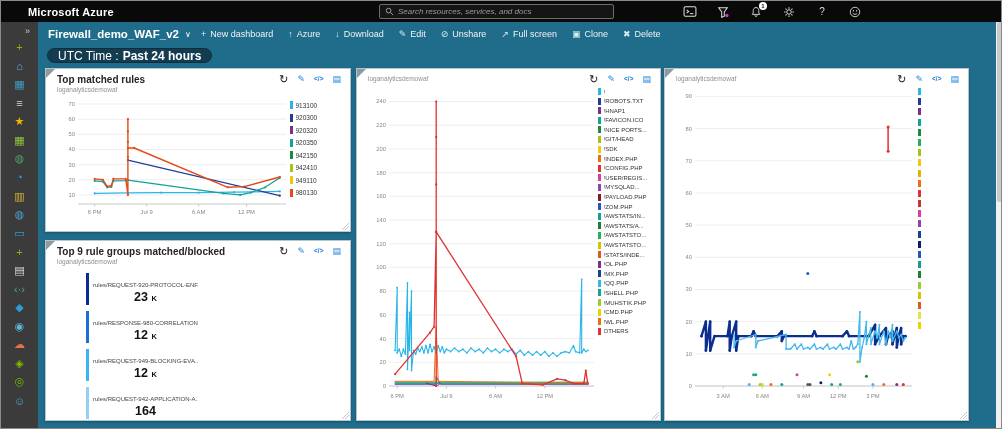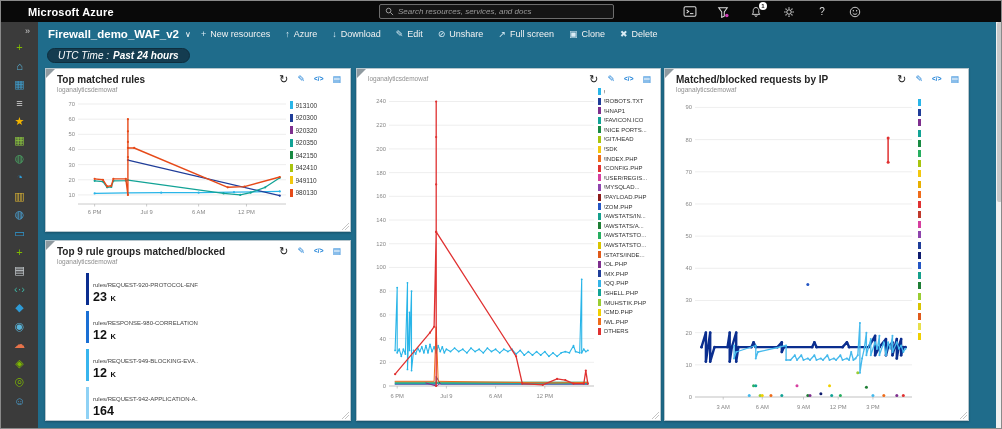--- a/index.html
+++ b/index.html
@@ -25,21 +25,21 @@
   .sb-item { width:37px; height:18.6px; display:flex; align-items:center; justify-content:center; font-size:11px; cursor:pointer; }
   .sb-item.small { font-size:9px; justify-content:flex-end; padding-right:8px; height:14px; }
 
   
   #main { position:absolute; left:37px; top:21px; width:965px; height:303px; background:#1f6c8b; }
   #cmdbar { height:24px; display:flex; align-items:center; padding-left:10px; color:#fff; }
   #dash-title { font-size:11.5px; font-weight:bold; cursor:pointer; }
   #dash-caret { font-size:8px; margin:0 10px 0 6px; cursor:pointer; }
   .cmd { display:flex; align-items:center; gap:4px; font-size:9px; color:#f2f2f2; margin-right:15px; cursor:pointer; white-space:nowrap; }
   .cmd .g { font-size:9px; color:#d9ecf5; }
-  #timebar { position:absolute; left:9px; top:26px; height:15px; background:#143c50; border:1px solid #0e2e3e; border-radius:9px; color:#fff; font-size:10px; display:flex; align-items:center; padding:0 10px; gap:4px; cursor:pointer;font-style:italic; }
+  #timebar { position:absolute; left:9px; top:26px; height:15px; background:#143c50; border:1px solid #0e2e3e; border-radius:9px; color:#fff; font-size:12px; display:flex; align-items:center; padding:0 10px; gap:4px; cursor:pointer; }
   #timebar b { font-weight:bold; }
   #vscroll { position:absolute; right:0; top:0; width:7px; height:408px; background:#f1f1f1; }
   #vscroll .thumb { position:absolute; top:0; left:1px; width:5px; height:180px; background:#c9c9c9; border-radius:2px; }
 
   
   .tile { position:absolute; background:#fff; border:1px solid #b7c6cd; box-shadow:0 1px 2px rgba(0,0,0,.25); }
   .tile::before { content:""; position:absolute; left:0; top:0; border-top:9px solid #8f9aa0; border-right:9px solid transparent; }
   .tile::after { content:""; position:absolute; right:1px; bottom:1px; width:8px; height:8px;
      background:linear-gradient(135deg, transparent 0 55%, #c4c4c4 55% 62%, transparent 62% 74%, #c4c4c4 74% 81%, transparent 81%); }
   #tile-rules   { left:7px;  top:46px;  width:306px; height:164px; }
@@ -72,21 +72,21 @@
 
   
   #donut-wrap { display:flex; padding:2px 8px 0 26px; align-items:flex-start; }
   #donut { position:relative; width:148px; height:148px; border-radius:50%; cursor:pointer; }
   #donut .hole { position:absolute; left:50%; top:50%; width:78px; height:78px; margin:-39px 0 0 -39px; background:#fff; border-radius:50%; display:flex; align-items:center; justify-content:center; }
   #donut .cv { font-size:23px; font-weight:bold; color:#111; letter-spacing:-.5px; }
   #donut .cu { font-size:11px; font-weight:bold; color:#111; margin-top:8px; }
   #donut-legend { margin-left:14px; padding-top:6px; display:flex; flex-direction:column; gap:6px; width:112px; }
   .dl-item { display:flex; gap:4px; cursor:pointer; }
   .dl-bar { width:3px; flex:0 0 auto; }
-  .dl-txt { overflow:hidden; }
+  .dl-txt { overflow:hidden;text-align:center; }
   .dl-label { font-size:6px; color:#444; white-space:nowrap; overflow:hidden; text-overflow:ellipsis; max-width:104px; }
   .dl-value { font-size:12.5px; font-weight:bold; color:#111; line-height:13px; }
   .dl-value .u { font-size:7.5px; font-weight:bold; }
 </style>
 </head>
 <body>
 
 <div id="screen">
 
   <div id="topbar">
@@ -172,21 +172,21 @@
       <div class="sb-item" style="color: rgb(74, 163, 214);">☺</div>
     </div>
 
   <div id="main">
     <div id="cmdbar">
       <span id="dash-title">Firewall_demo_WAF_v2</span>
       <span id="dash-caret">∨</span>
       <span id="cmd-items" style="display:flex;align-items:center;">
           <span class="cmd">
             <span class="g">+</span>
-            <span>New resources</span>
+            <span>New dashboard</span>
           </span>
           <span class="cmd">
             <span class="g">↑</span>
             <span>Azure</span>
           </span>
           <span class="cmd">
             <span class="g">↓</span>
             <span>Download</span>
           </span>
           <span class="cmd">
@@ -608,21 +608,20 @@
             <div class="lg-row">
               <span class="lg-swatch" style="background: rgb(224, 49, 49); height: 7px;"></span>
               <span class="lg-label">OTHERS</span>
             </div>
           </div>
       </div>
     </div>
 
     <div class="tile" id="tile-ip">
       <div class="tile-head">
-        <div class="tile-title">Matched/blocked requests by IP</div>
         <div class="tile-sub">loganalyticsdemowaf</div>
         <div class="tile-icons">
             <span class="ic dark">↻</span>
             <span class="ic">✎</span>
             <span class="ic code">&lt;/&gt;</span>
             <span class="ic">▤</span>
           </div>
       </div>
       <div class="chart-row">
         <div id="chart-2"><svg viewBox="0 0 245 317" width="245" height="317">

